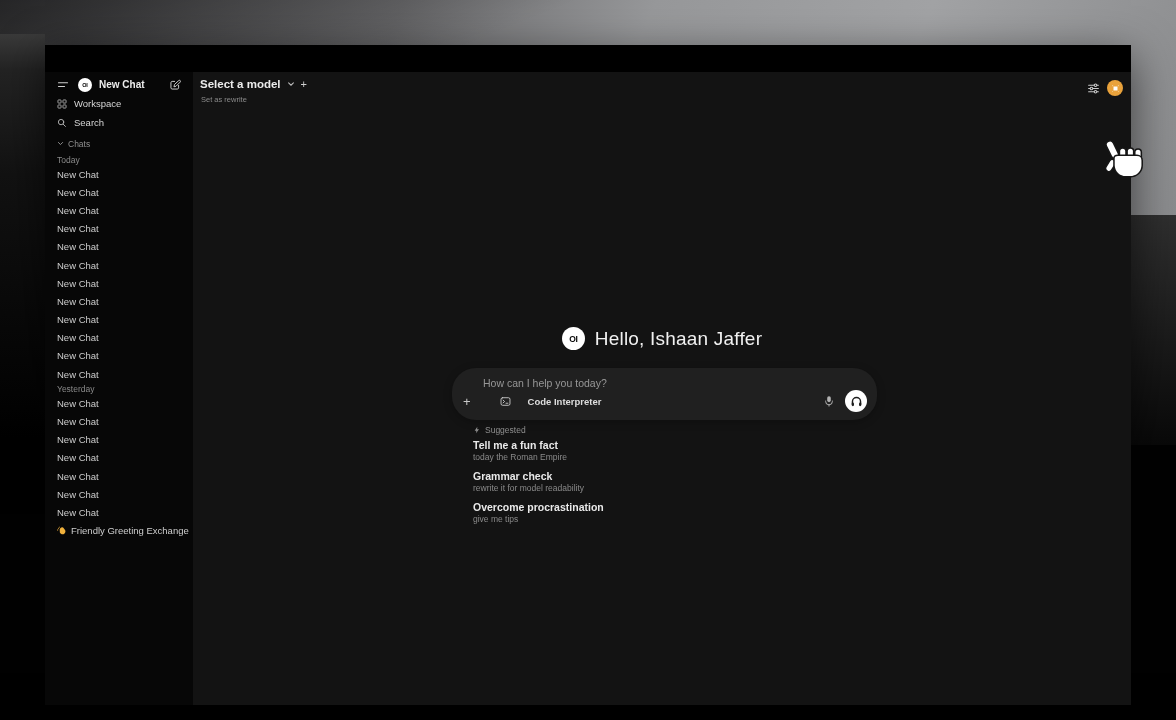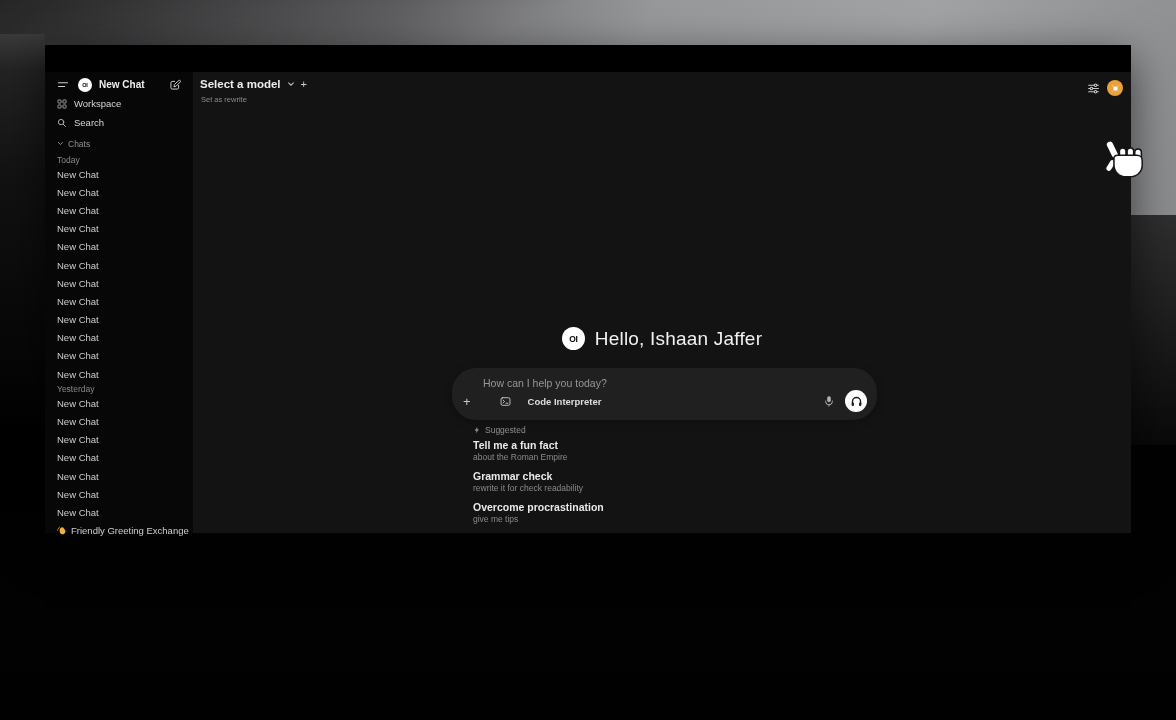--- a/index.html
+++ b/index.html
@@ -13,21 +13,21 @@
   .bg-top{position:absolute;left:0;top:0;width:100%;height:215px;
     background:linear-gradient(112deg,#3e3e40 0%,#565658 16%,#6a6a6c 32%,#97989a 52%,#a2a3a5 74%,#8a8b8d 100%);}
   .bg-top::after{content:"";position:absolute;inset:0;
     background:linear-gradient(158deg,rgba(0,0,0,.4) 0%,rgba(0,0,0,0) 34%);}
   .bg-left{position:absolute;left:0;top:34px;width:45px;height:480px;
     background:linear-gradient(#3a3a3a 0,#232323 36px,#121212 140px,#000 420px);}
   .bg-right{position:absolute;right:0;top:215px;width:45px;height:230px;
     background:linear-gradient(#2f2f2f,#090909);}
   .bg-bottom{position:absolute;left:0;right:0;bottom:0;height:47px;background:#010101;}
 
-  .app-window{position:absolute;left:45px;top:45px;width:1086px;height:488px;
+  .app-window{position:absolute;left:45px;top:45px;width:1086px;height:660px;
     background:var(--window_bg);box-shadow:0 12px 42px rgba(0,0,0,.6);}
   .titlebar{position:absolute;left:0;top:0;width:100%;height:27px;background:var(--titlebar);}
 
   
   .sidebar{position:absolute;left:0;top:27px;bottom:0;width:148px;background:var(--sidebar_bg);
     padding:5px 8px 0 12px;}
   .sb-header{display:flex;align-items:center;height:15px;}
   .icon{display:inline-flex;align-items:center;justify-content:center;flex:none;}
   .logo-badge{width:14px;height:14px;border-radius:50%;background:#fff;color:#000;
     font-size:5.5px;font-weight:800;display:flex;align-items:center;justify-content:center;
@@ -273,26 +273,26 @@
             <svg width="8" height="8" viewBox="0 0 12 12">
                 <path d="M6.5 1 2.5 7h2.6L4.5 11l4.5-6H6.2z" fill="#8f8f8f"></path>
               </svg>
           </span>
           <span>Suggested</span>
         </div>
         <div>
 
             <div class="sug-item">
               <div class="sug-title">Tell me a fun fact</div>
-              <div class="sug-sub">about the Roman Empire</div>
+              <div class="sug-sub">today the Roman Empire</div>
             </div>
 
             <div class="sug-item">
               <div class="sug-title">Grammar check</div>
-              <div class="sug-sub">rewrite it for check readability</div>
+              <div class="sug-sub">rewrite it for model readability</div>
             </div>
 
             <div class="sug-item">
               <div class="sug-title">Overcome procrastination</div>
               <div class="sug-sub">give me tips</div>
             </div>
           </div>
       </div>
     </main>
   </div>

